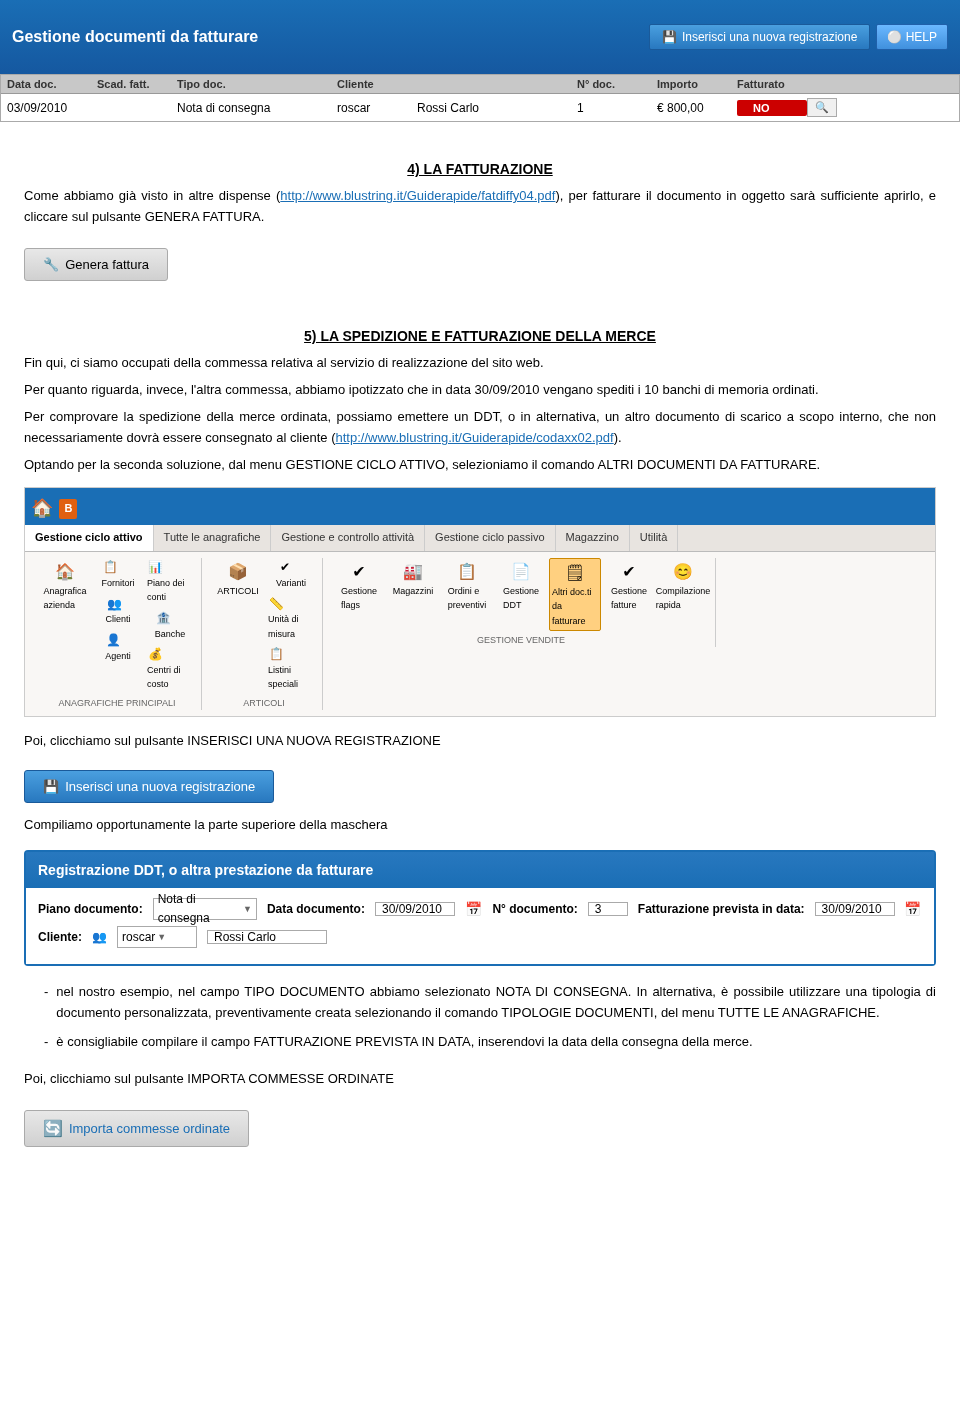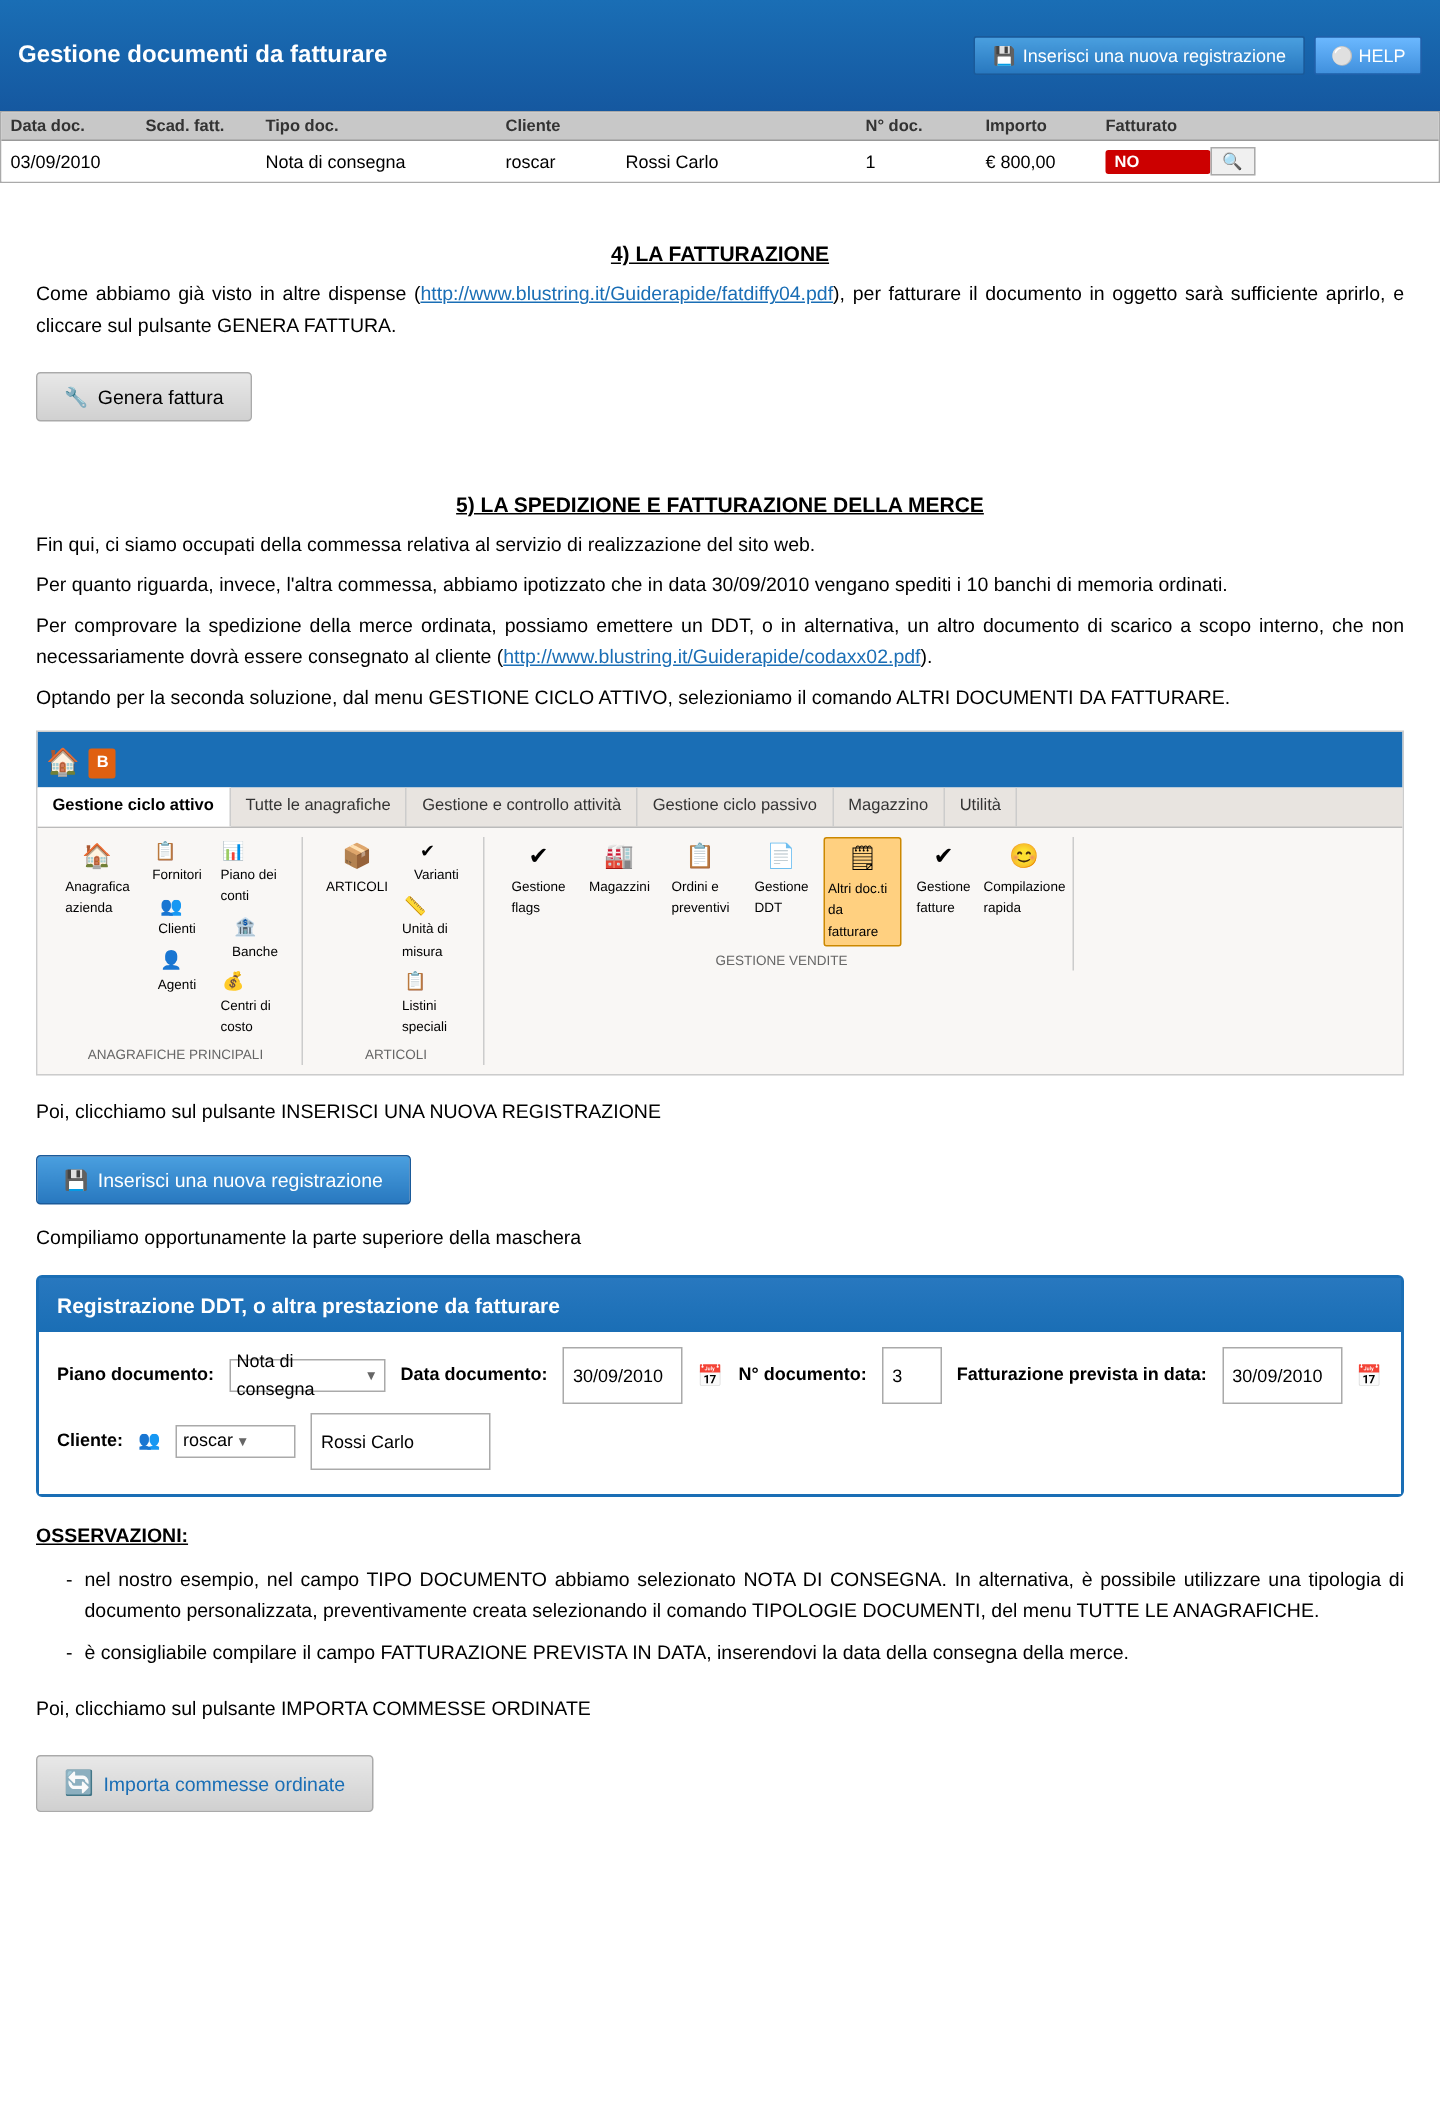--- a/index.html
+++ b/index.html
@@ -72,21 +72,21 @@
       grid-template-columns: 90px 80px 160px 80px 160px 80px 80px 70px 30px;
       padding: 4px 6px;
       font-size: 12px;
       align-items: center;
       background: #fff;
     }
     .badge-no {
       background: #cc0000;
       color: #fff;
       font-weight: bold;
-      padding: 2px 6px;
+      padding: 2px 16px;
       font-size: 11px;
       border-radius: 2px;
       display: inline-block;
     }
     .search-icon-btn {
       background: #f0f0f0;
       border: 1px solid #aaa;
       padding: 2px 4px;
       cursor: pointer;
       font-size: 11px;
@@ -268,21 +268,21 @@
     .form-label {
       font-weight: bold;
       min-width: fit-content;
       white-space: nowrap;
     }
     .form-input {
       border: 1px solid #aaa;
       padding: 2px 6px;
       font-size: 12px;
       background: #fff;
-      height: 38px;
+      height: 14px;
     }
     .form-input-select {
       border: 1px solid #aaa;
       padding: 2px 4px;
       font-size: 12px;
       background: #fff;
       height: 22px;
       display: flex;
       align-items: center;
       gap: 2px;
@@ -551,21 +551,20 @@
           <span>roscar</span>
           <span class="dropdown-arrow">▼</span>
         </div>
         <input class="form-input" style="width: 120px;" value="Rossi Carlo" readonly="">
       </div>
     </div>
   </div>
 
   
   <div class="obs-section">
-    <div class="obs-title">OSSERVAZIONI:</div>
     <ul class="obs-list">
       <li>nel nostro esempio, nel campo TIPO DOCUMENTO abbiamo selezionato NOTA DI CONSEGNA. In alternativa, è possibile utilizzare una tipologia di documento personalizzata, preventivamente creata selezionando il comando TIPOLOGIE DOCUMENTI, del menu TUTTE LE ANAGRAFICHE.</li>
       <li>è consigliabile compilare il campo FATTURAZIONE PREVISTA IN DATA, inserendovi la data della consegna della merce.</li>
     </ul>
   </div>
 
   
   <p style="margin-top: 14px;">Poi, clicchiamo sul pulsante IMPORTA COMMESSE ORDINATE</p>
 
   

